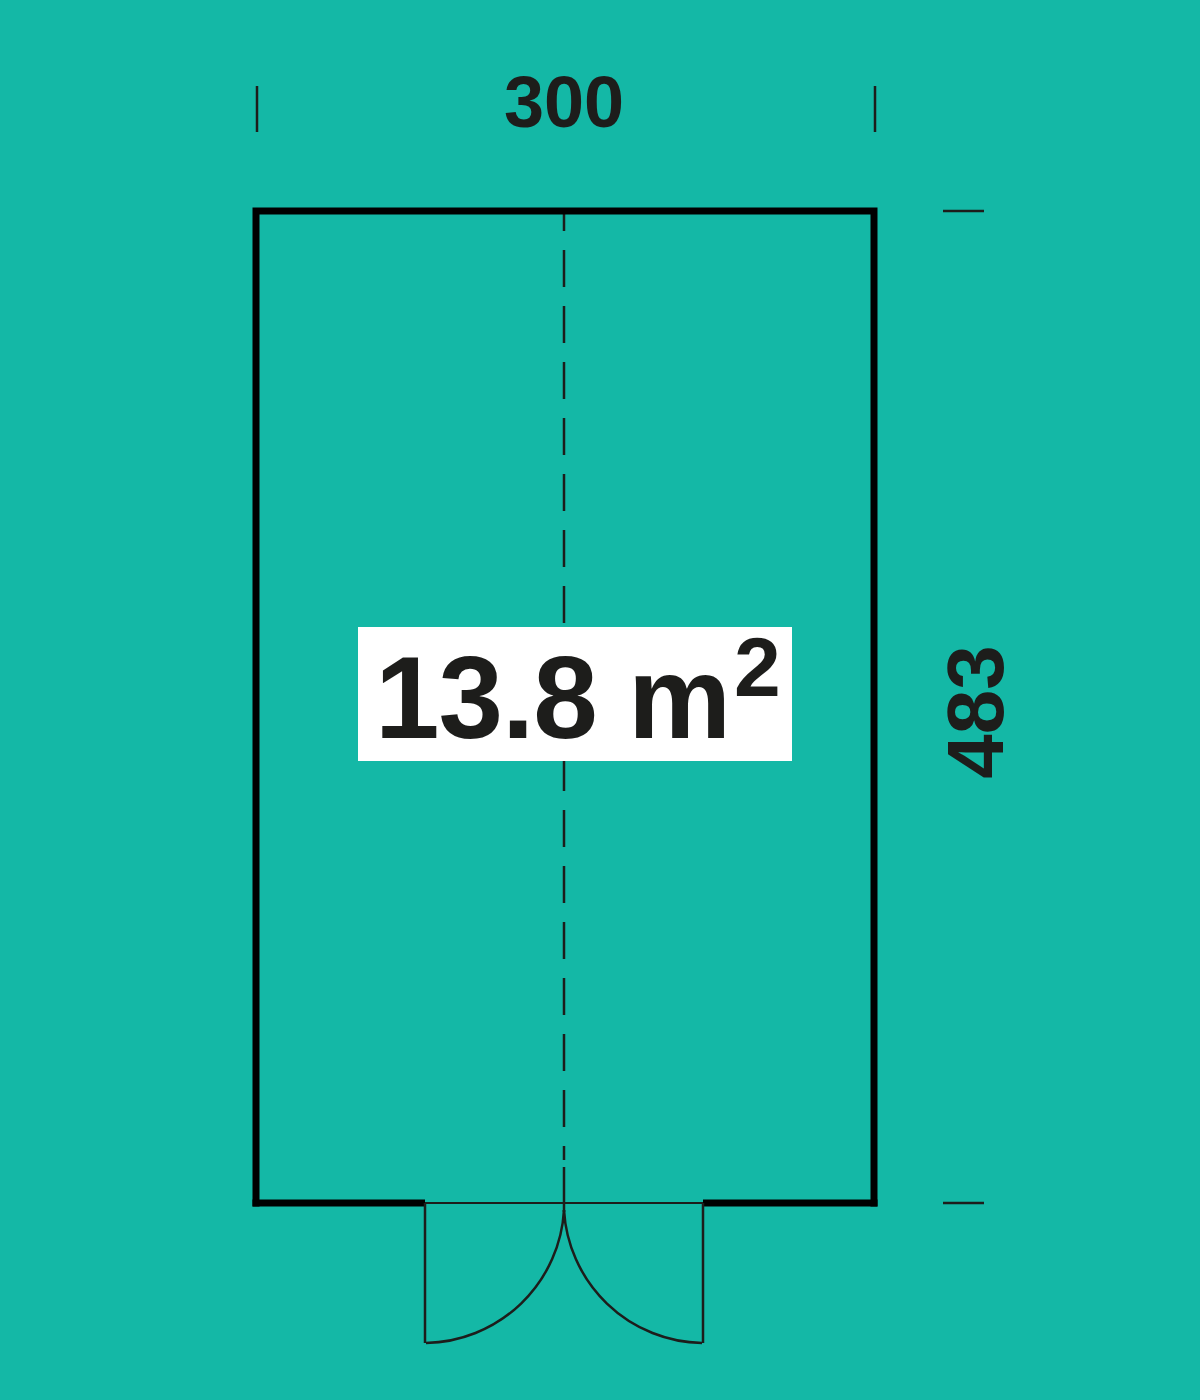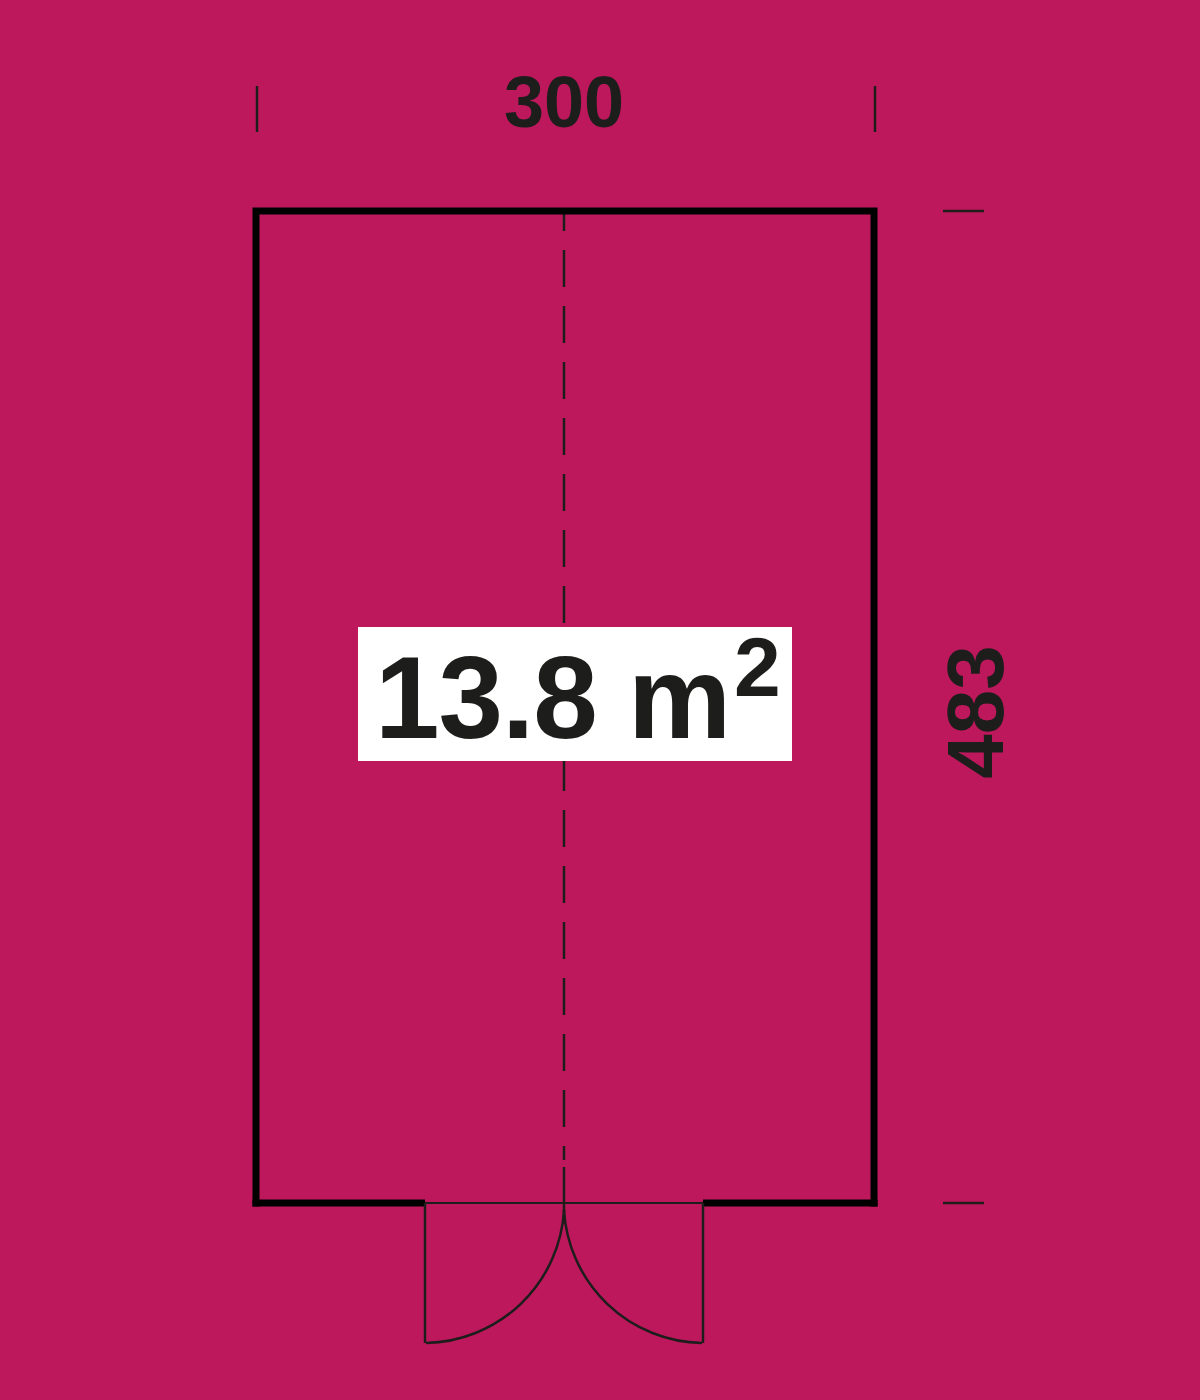--- a/index.html
+++ b/index.html
@@ -5,21 +5,21 @@
   html, body {
     margin: 0;
     padding: 0;
     background: #ffffff;
     font-family: "Liberation Sans", sans-serif;
   }
   .page {
     position: relative;
     width: 1200px;
     height: 1400px;
-    background: #be185d;
+    background: #14b8a6;
     overflow: hidden;
   }
   svg.plan {
     position: absolute;
     left: 0;
     top: 0;
     width: 1200px;
     height: 1400px;
   }
   text {

